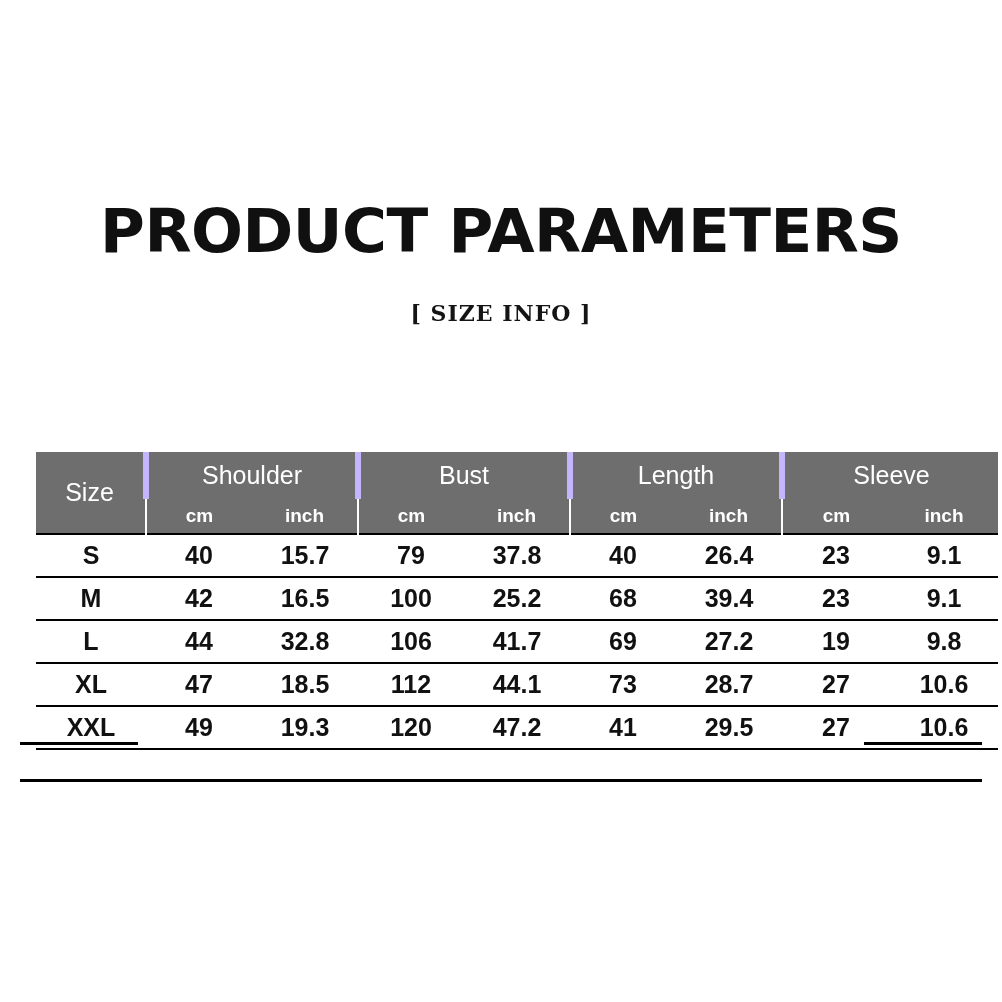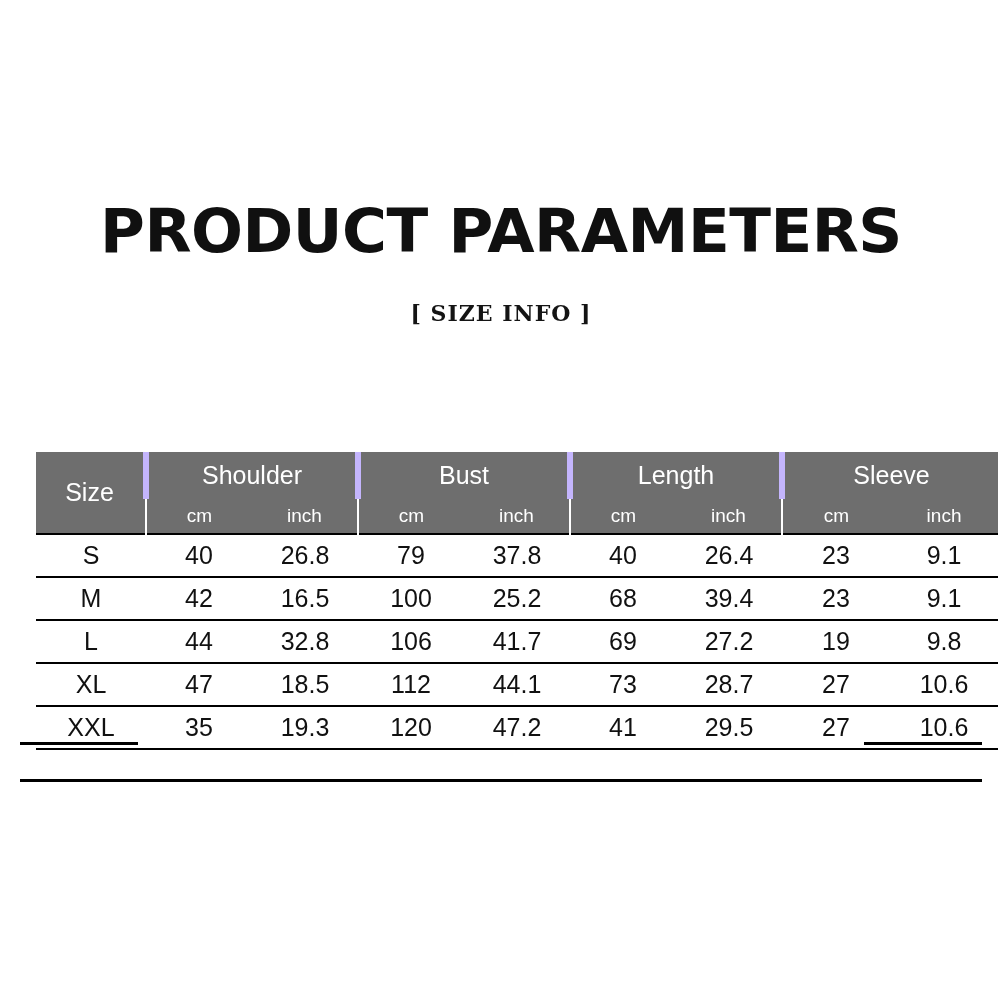--- a/index.html
+++ b/index.html
@@ -56,21 +56,21 @@
   table.size-table {
     border-collapse: collapse;
     width: 962px;
     table-layout: fixed;
   }
   table.size-table td, table.size-table th {
     padding: 0;
     margin: 0;
     text-align: center;
     font-family: "Liberation Sans", sans-serif;
-    font-weight: normal;
+    font-weight: bold;
   }
   
   tr.head-top td {
     background: #6e6e6e;
     color: #ffffff;
     height: 47px;
     font-size: 25px;
     font-weight: normal;
     vertical-align: middle;
   }
@@ -165,21 +165,21 @@
           <td>inch</td>
           <td class="sep-left">cm</td>
           <td>inch</td>
           <td class="sep-left">cm</td>
           <td>inch</td>
         </tr>
 
         <tr class="data-row first-data">
           <td>S</td>
           <td>40</td>
-          <td>26.8</td>
+          <td>15.7</td>
           <td>79</td>
           <td>37.8</td>
           <td>40</td>
           <td>26.4</td>
           <td>23</td>
           <td>9.1</td>
         </tr>
 
         <tr class="data-row">
           <td>M</td>
@@ -212,21 +212,21 @@
           <td>112</td>
           <td>44.1</td>
           <td>73</td>
           <td>28.7</td>
           <td>27</td>
           <td>10.6</td>
         </tr>
 
         <tr class="data-row">
           <td>XXL</td>
-          <td>35</td>
+          <td>49</td>
           <td>19.3</td>
           <td>120</td>
           <td>47.2</td>
           <td>41</td>
           <td>29.5</td>
           <td>27</td>
           <td>10.6</td>
         </tr>
       </tbody>
     </table>

